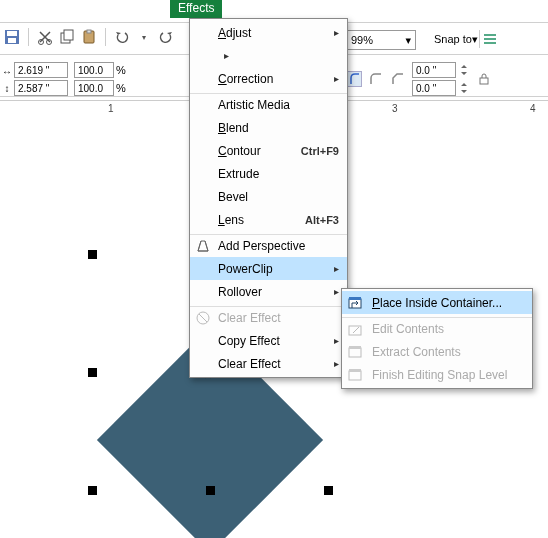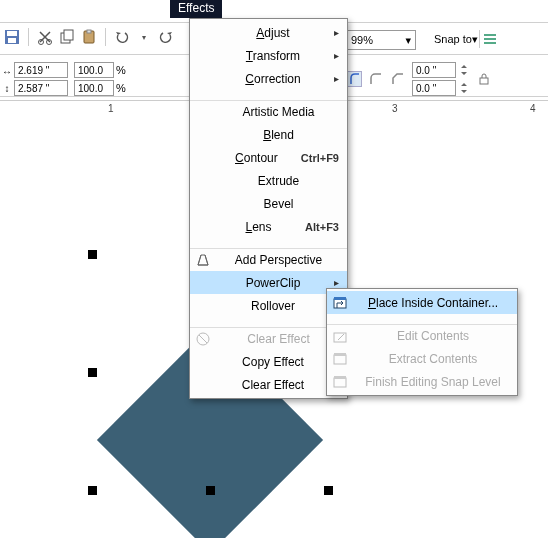--- a/index.html
+++ b/index.html
@@ -12,21 +12,21 @@
   position: relative;
   overflow: hidden;
 }
 .hline { position: absolute; left: 0; right: 0; height: 1px; background: #d0d0d0; }
 
 
 .effects-tab {
   position: absolute;
   left: 170px; top: 0;
   height: 18px;
-  background: #0f172a;
+  background: #15803d;
   color: #fff;
   padding: 1px 8px;
   font-size: 12px;
   z-index: 10;
 }
 
 
 .toolbar {
   position: absolute;
   left: 4px; top: 28px;
@@ -110,38 +110,37 @@
   padding: 2px 0;
 }
 .mi {
   height: 23px;
   display: flex;
   align-items: center;
   padding: 0 8px 0 28px;
   font-size: 12px;
   position: relative;
   color: #000;
-  text-align: center;
-}
-.mi.sep-above { border-top: 1px solid #ddd; margin-top: 10px; padding-top: 0; }
+}
+.mi.sep-above { border-top: 1px solid #ddd; margin-top: 3px; padding-top: 0; }
 .mi .mlabel { flex: 1; }
 .mi .accel { color: #333; font-size: 11px; margin-left: 6px; font-weight: bold; }
 .mi .sub { color: #333; margin-left: 6px; font-size: 10px; }
 .mi.hl { background: #bfe3ff; }
 .mi.disabled { color: #aaa; }
 .mi .micon {
   position: absolute; left: 5px; top: 3px;
   width: 16px; height: 16px;
 }
 .underline-first::first-letter { text-decoration: underline; }
 
 
 .submenu {
   position: absolute;
-  left: 326px; top: 288px;
+  left: 341px; top: 288px;
   width: 192px;
   background: #fdfdfd;
   border: 1px solid #888;
   box-shadow: 2px 3px 6px rgba(0,0,0,0.35);
   z-index: 30;
   padding: 2px 0;
 }
 .submenu .mi { padding-left: 30px; }
 
 svg { display: block; }
@@ -314,21 +313,20 @@
 
   <div style="position:absolute;left:204px;top:247px;font-size:14px;color:#000;">×</div>
 </div>
 
 <div class="menu">
   <div class="mi">
     <span class="mlabel underline-first">Adjust</span>
       <span class="sub">▸</span>
   </div>
   <div class="mi">
-    <span class="mlabel underline-first">Transform</span>
       <span class="sub">▸</span>
   </div>
   <div class="mi">
     <span class="mlabel underline-first">Correction</span>
       <span class="sub">▸</span>
   </div>
   <div class="mi sep-above">
     <span class="mlabel">Artistic Media</span>
   </div>
   <div class="mi">

